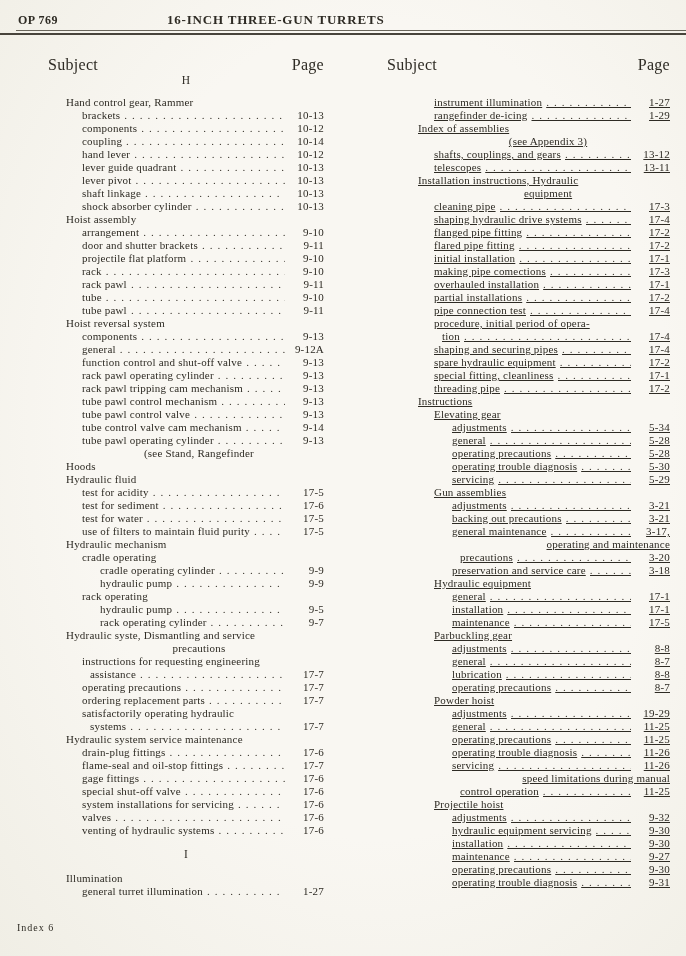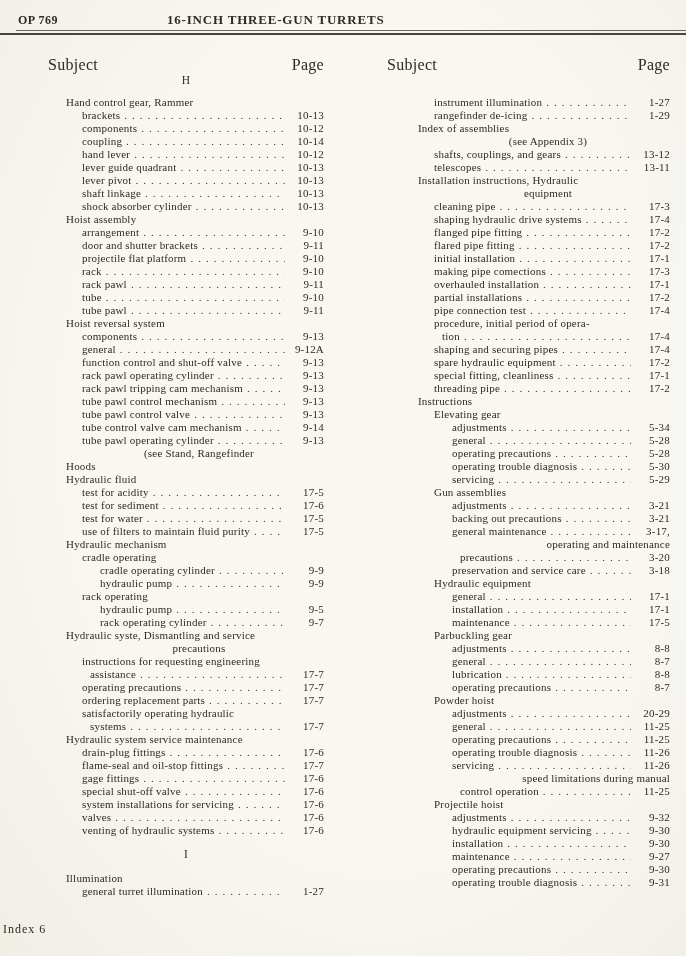--- a/index.html
+++ b/index.html
@@ -12,34 +12,34 @@
   .op{position:absolute;left:18px;top:13px;font-weight:bold;font-size:12px;letter-spacing:.5px;}
   .title{position:absolute;left:167px;top:12px;font-weight:bold;font-size:13px;letter-spacing:.8px;}
   .rule-thin{position:absolute;left:16px;top:30px;width:670px;height:1px;background:#6a665c;}
   .rule-thick{position:absolute;left:0;top:33px;width:686px;height:2px;background:#48443c;}
   
   .col{position:absolute;top:56px;}
   .col-left{left:48px;width:276px;}
   .col-right{left:387px;width:283px;}
   .col-head{display:flex;justify-content:space-between;font-size:16px;height:14px;letter-spacing:.3px;}
   .col-left  .entries{padding-left:18px;}
-  .col-right .entries{padding-left:31px;margin-top:26px;}
+  .col-right .entries{padding-left:31px;margin-top:26px;text-decoration:underline;}
   .row{display:flex;align-items:baseline;height:13px;line-height:13px;font-size:11px;letter-spacing:.2px;}
   .lab{white-space:nowrap;}
   .dots{flex:1 1 auto;min-width:4px;overflow:hidden;white-space:nowrap;
         margin:0 5px 0 4px;letter-spacing:5px;color:#3a362e;}
   .dots::after{content:"................................................................";}
   .pg{flex:0 0 auto;min-width:34px;text-align:right;white-space:nowrap;}
   .letter{font-size:11.5px;text-align:center;margin:4px 0 9px 0;height:13px;line-height:13px;}
   .col-left .letter{margin-left:-18px;}
   .letter-gap{margin-top:11px;margin-bottom:11px;}
   .i0{padding-left:0;} .i1{padding-left:8px;justify-content:center;} .i2{padding-left:16px;}
   .i3{padding-left:24px;} .i4{padding-left:34px;justify-content:flex-end;} .i5{padding-left:42px;}
   
-  .footer{position:absolute;left:3px;top:922px;font-size:12px;letter-spacing:1px;}
+  .footer{position:absolute;left:17px;top:922px;font-size:10px;letter-spacing:1px;}
 </style>
 </head>
 <body>
 
 <div class="page">
 
   <div class="op">OP 769</div>
   <div class="title">16-INCH THREE-GUN TURRETS</div>
   <div class="rule-thin"></div>
   <div class="rule-thick"></div>
@@ -533,21 +533,21 @@
           <span class="lab">operating precautions</span>
           <span class="dots"></span>
           <span class="pg">8-7</span>
         </div>
         <div class="row i2">
           <span class="lab">Powder hoist</span>
         </div>
         <div class="row i4">
           <span class="lab">adjustments</span>
           <span class="dots"></span>
-          <span class="pg">20-29</span>
+          <span class="pg">19-29</span>
         </div>
         <div class="row i4">
           <span class="lab">general</span>
           <span class="dots"></span>
           <span class="pg">11-25</span>
         </div>
         <div class="row i4">
           <span class="lab">operating precautions</span>
           <span class="dots"></span>
           <span class="pg">11-25</span>

